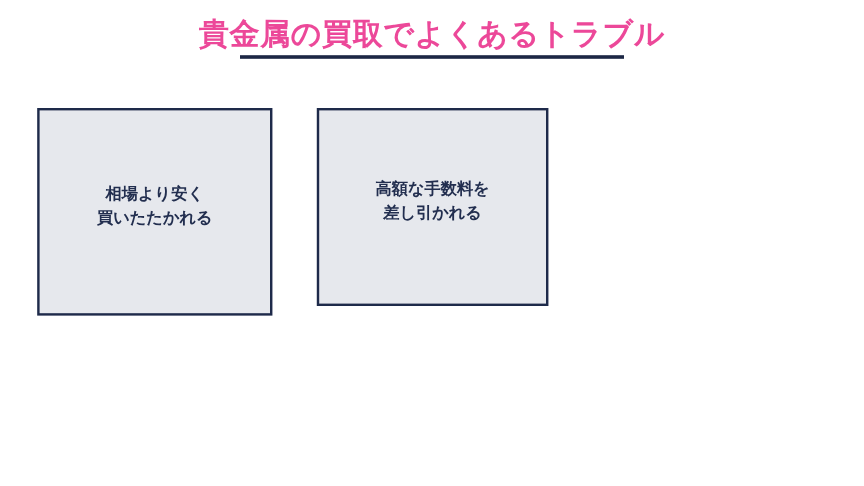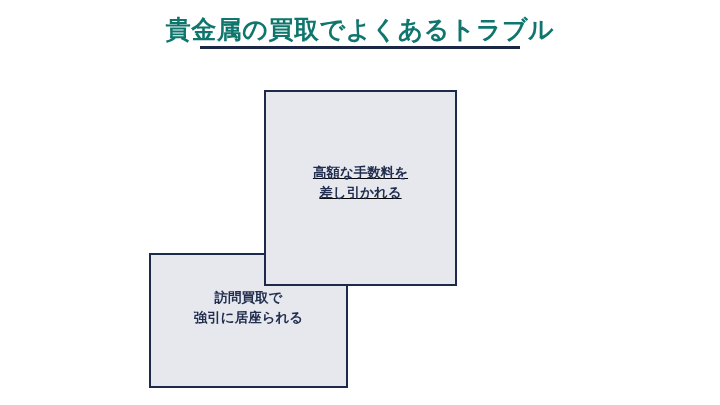--- a/index.html
+++ b/index.html
@@ -27,21 +27,21 @@
     left: 0;
     top: 12px;
     width: 720px;
     text-align: center;
   }
   .title-text {
     display: block;
     font-size: 25px;
     line-height: 34px;
     font-weight: bold;
-    color: #0f766e;
+    color: #ec4899;
     letter-spacing: 0.5px;
     white-space: nowrap;
   }
   .title-rule {
     position: absolute;
     left: 200px;
     top: 46px;
     width: 320px;
     height: 3px;
     background: #1c2745;
@@ -63,21 +63,21 @@
     font-size: 13.5px;
     line-height: 20px;
     font-weight: bold;
     color: #222e4f;
     white-space: pre-line;
     padding: 0 6px;
   }
 
   
   .card-1 { left: 31px;  top: 90px;  width: 196px; height: 173px; z-index: 1; }
-  .card-2 { left: 264px; top: 90px;  width: 193px; height: 196px; z-index: 3; text-decoration: underline; }
+  .card-2 { left: 264px; top: 90px;  width: 193px; height: 165px; z-index: 3; }
   .card-3 { left: 492px; top: 92px;  width: 197px; height: 170px; z-index: 1; }
   
   .card-4 { left: 149px; top: 253px; width: 199px; height: 135px; z-index: 2; }
   .card-5 { left: 378px; top: 253px; width: 194px; height: 135px; z-index: 2; }
 
   
   .card-1 .card-label,
   .card-2 .card-label,
   .card-3 .card-label { transform: translateY(-5px); }
   .card-4 .card-label,
@@ -86,26 +86,26 @@
 </head>
 <body>
 
 <div id="infographic">
 
   <div class="title-block">
     <span class="title-text">貴金属の買取でよくあるトラブル</span>
   </div>
   <div class="title-rule"></div>
 
+  <div class="card card-1">
+    <span class="card-label">相場より安く
+買いたたかれる</span>
+  </div>
 
   <div class="card card-2">
     <span class="card-label">高額な手数料を
 差し引かれる</span>
   </div>
 
 
-  <div class="card card-4">
-    <span class="card-label">訪問買取で
-強引に居座られる</span>
-  </div>
 
 
 </div>
 
 </body></html>

